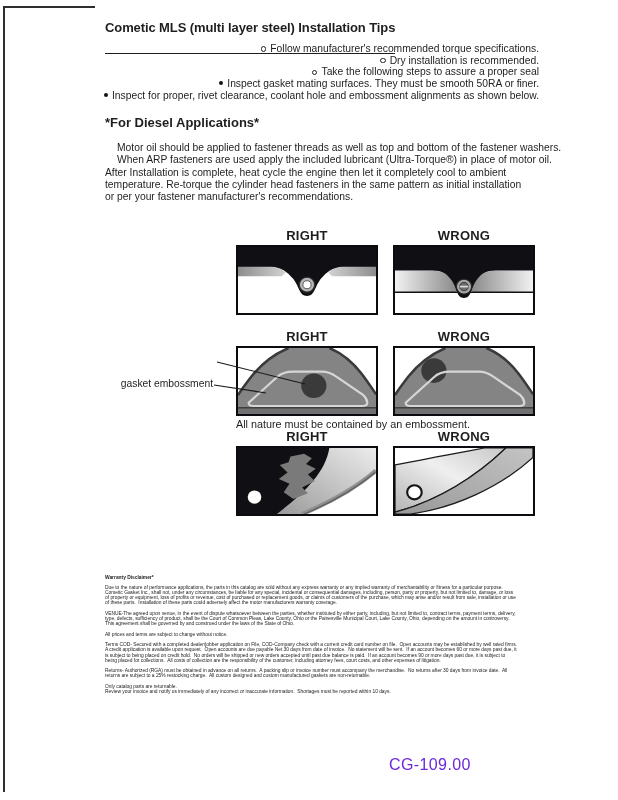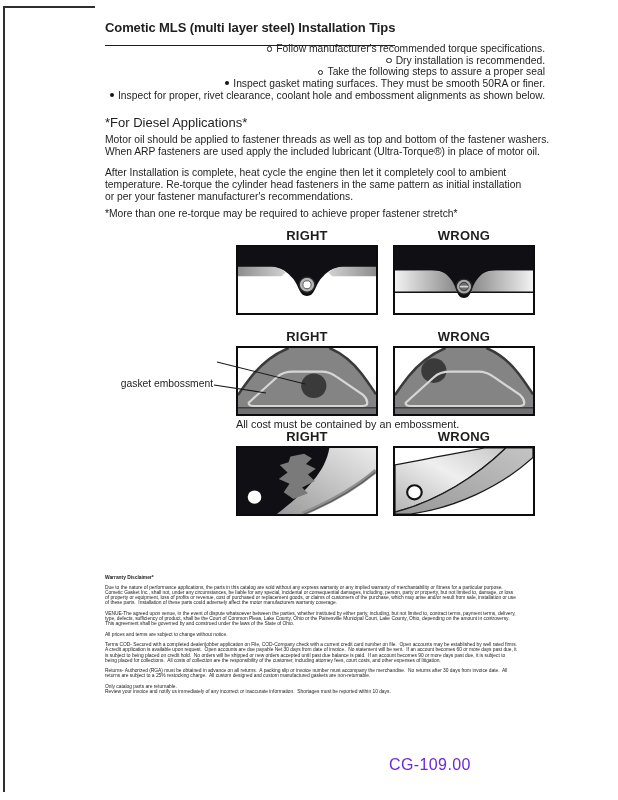--- a/index.html
+++ b/index.html
@@ -2,33 +2,33 @@
 <html><head>
 <meta charset="utf-8">
 <style>
   html,body{margin:0;padding:0;background:#fff;}
   #page{position:relative;width:618px;height:800px;background:#ffffff;overflow:hidden;
         font-family:"Liberation Sans", sans-serif;color:#1e1e1e;}
   .scan-v{position:absolute;left:3px;top:6px;width:2px;height:786px;background:#2e2e2e;}
   .scan-h{position:absolute;left:3px;top:6px;width:92px;height:2px;background:#2e2e2e;}
 
   .title{position:absolute;left:105px;top:20px;font-size:13px;font-weight:bold;
-         letter-spacing:-0.1px;border-bottom:1.6px solid #1e1e1e;padding-bottom:10px;}
+         letter-spacing:-0.1px;border-bottom:1.6px solid #1e1e1e;padding-bottom:18px;}
 
   .bullets{position:absolute;left:93px;top:43px;font-size:10.3px;line-height:11.7px;}
   .brow{display:flex;align-items:flex-start;justify-content:flex-end;}
   .brow .ring{flex:none;width:3.5px;height:3.5px;border:1px solid #222;border-radius:50%;
               margin:3.2px 4px 0 0;}
-  .brow.sub{margin-left:17px;}
+  .brow.sub{margin-left:11px;}
   .brow .dot{flex:none;width:4px;height:4px;background:#141414;border-radius:50%;
              margin:3.2px 4px 0 0;}
 
-  .h-diesel{position:absolute;left:105px;top:115px;font-size:13px;font-weight:normal;}
+  .h-diesel{position:absolute;left:105px;top:115px;font-size:13px;font-weight:bold;}
   .para{position:absolute;left:105px;font-size:10.3px;line-height:12.2px;white-space:pre-wrap;}
-  .p1{top:134px;} .p2{top:167px;} .pnote{top:208px;}
+  .p1{top:142px;margin-left:12px;} .p2{top:167px;} .pnote{top:208px;}
 
   .dgrow{position:absolute;left:236px;}
   .dgflex{display:flex;gap:15px;}
   .dgcol{width:142px;}
   .dglabel{height:15px;margin-bottom:2px;font-size:13px;font-weight:bold;text-align:center;
            letter-spacing:0.2px;}
   .dgbox{box-sizing:border-box;width:142px;height:70px;border:2.5px solid #0c0c10;background:#fff;}
   .dgbox svg{display:block;width:100%;height:100%;}
   .dgcaption{margin-top:3px;font-size:10.8px;line-height:11.8px;white-space:pre-wrap;width:280px;}
 
@@ -76,21 +76,20 @@
       <span>Inspect for proper, rivet clearance, coolant hole and embossment alignments as shown below.</span>
     </div>
   </div>
 
   <div class="h-diesel">*For Diesel Applications*</div>
   <div class="para p1">Motor oil should be applied to fastener threads as well as top and bottom of the fastener washers.
 When ARP fasteners are used apply the included lubricant (Ultra-Torque®) in place of motor oil.</div>
   <div class="para p2">After Installation is complete, heat cycle the engine then let it completely cool to ambient
 temperature. Re-torque the cylinder head fasteners in the same pattern as initial installation
 or per your fastener manufacturer's recommendations.</div>
-  <div class="para pnote">*More than one re-torque may be required to achieve proper fastener stretch*</div>
 
   <div class="dgrow" style="top:228px;">
     <div class="dgflex">
       <div class="dgcol">
         <div class="dglabel">RIGHT</div>
         <div class="dgbox">
           <svg viewBox="0 0 142 70" preserveAspectRatio="none">
             <defs>
               <linearGradient id="gwL" x1="0" y1="0" x2="1" y2="0">
                   <stop offset="0" stop-color="#8d8d8d"></stop>
@@ -166,21 +165,21 @@
             <path d="M142,0 H94 C106,5 118,15 127,27 C133,35 138,43 142,49 Z" fill="#ffffff"></path>
             <path d="M94,0 C106,5 118,15 127,27 C133,35 138,43 142,49" fill="none" stroke="#3a3a3a" stroke-width="2.6"></path>
             <circle cx="40" cy="24" r="13" fill="#3a3a3a"></circle>
             <path d="M11,58 L40,31 C45,26 50,25 57,25 L86,25 C93,25 97,27 102,31 L129,50 C132,53 133,55 133,58 C133,61 131,61.5 128,61.5 L16,61.5 C12,61.5 11,60.5 11,58 Z" fill="none" stroke="#d6d6d6" stroke-width="2.3"></path>
             <path d="M0,63.5 H142" stroke="#3f3f3f" stroke-width="2"></path>
             <rect x="0" y="64.5" width="142" height="5.5" fill="#707070"></rect>
           </svg>
         </div>
       </div>
     </div>
-    <div class="dgcaption">All cost must be contained by an embossment.</div>
+    <div class="dgcaption">All nature must be contained by an embossment.</div>
   </div>
 
   <div class="side-label lbl-emboss">gasket embossment</div>
   <svg id="leaders" width="618" height="800">
     <path d="M217,362 L305,384" stroke="#1a1a1a" stroke-width="1.2" fill="none"></path>
     <path d="M214,385 L266,393" stroke="#1a1a1a" stroke-width="1.2" fill="none"></path>
   </svg>
 
   <div class="dgrow" style="top:429px;">
     <div class="dgflex">

